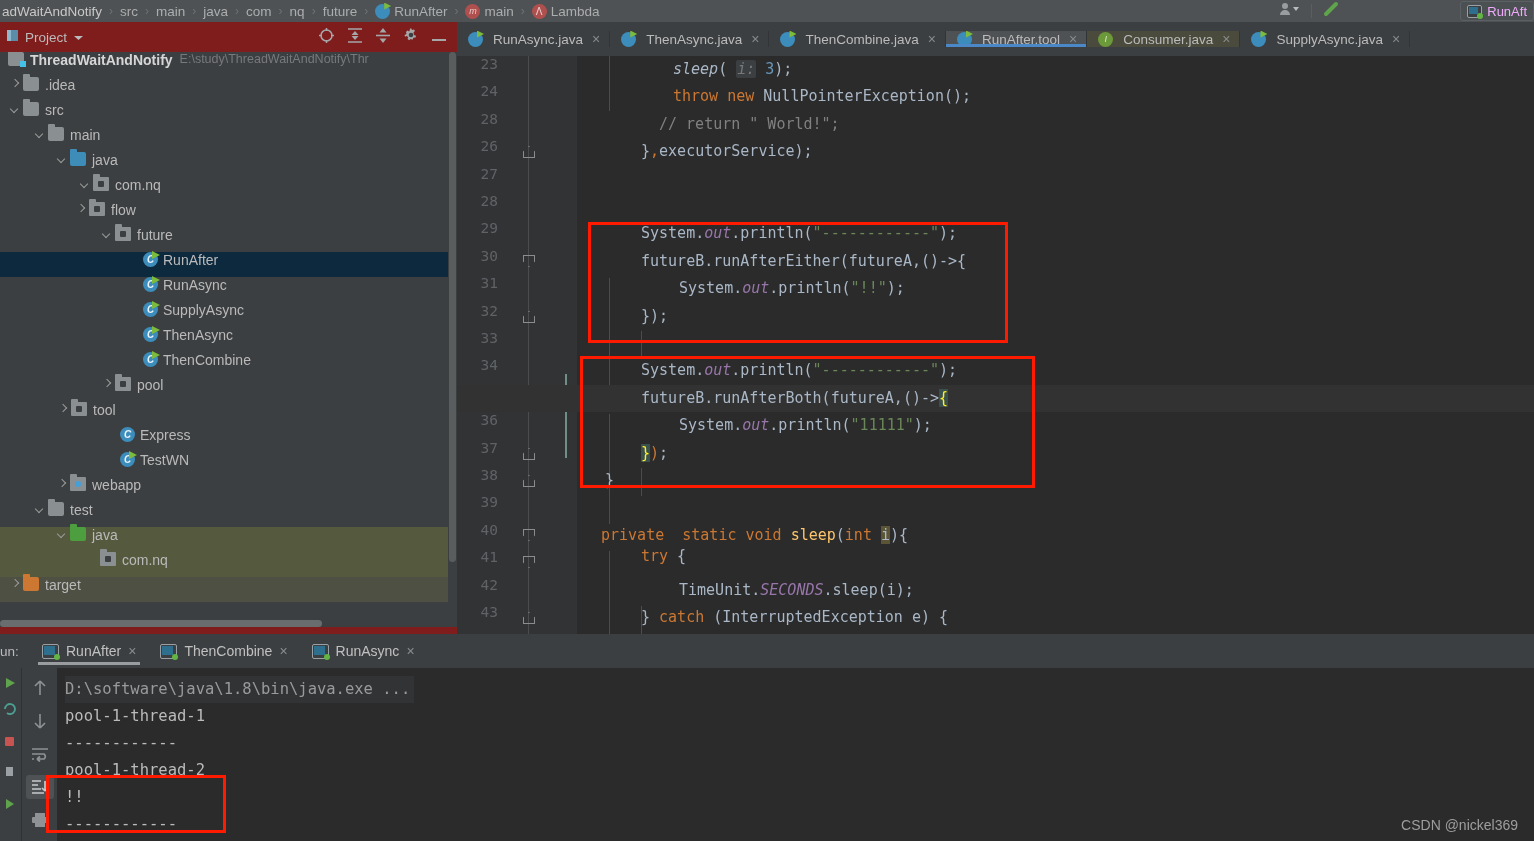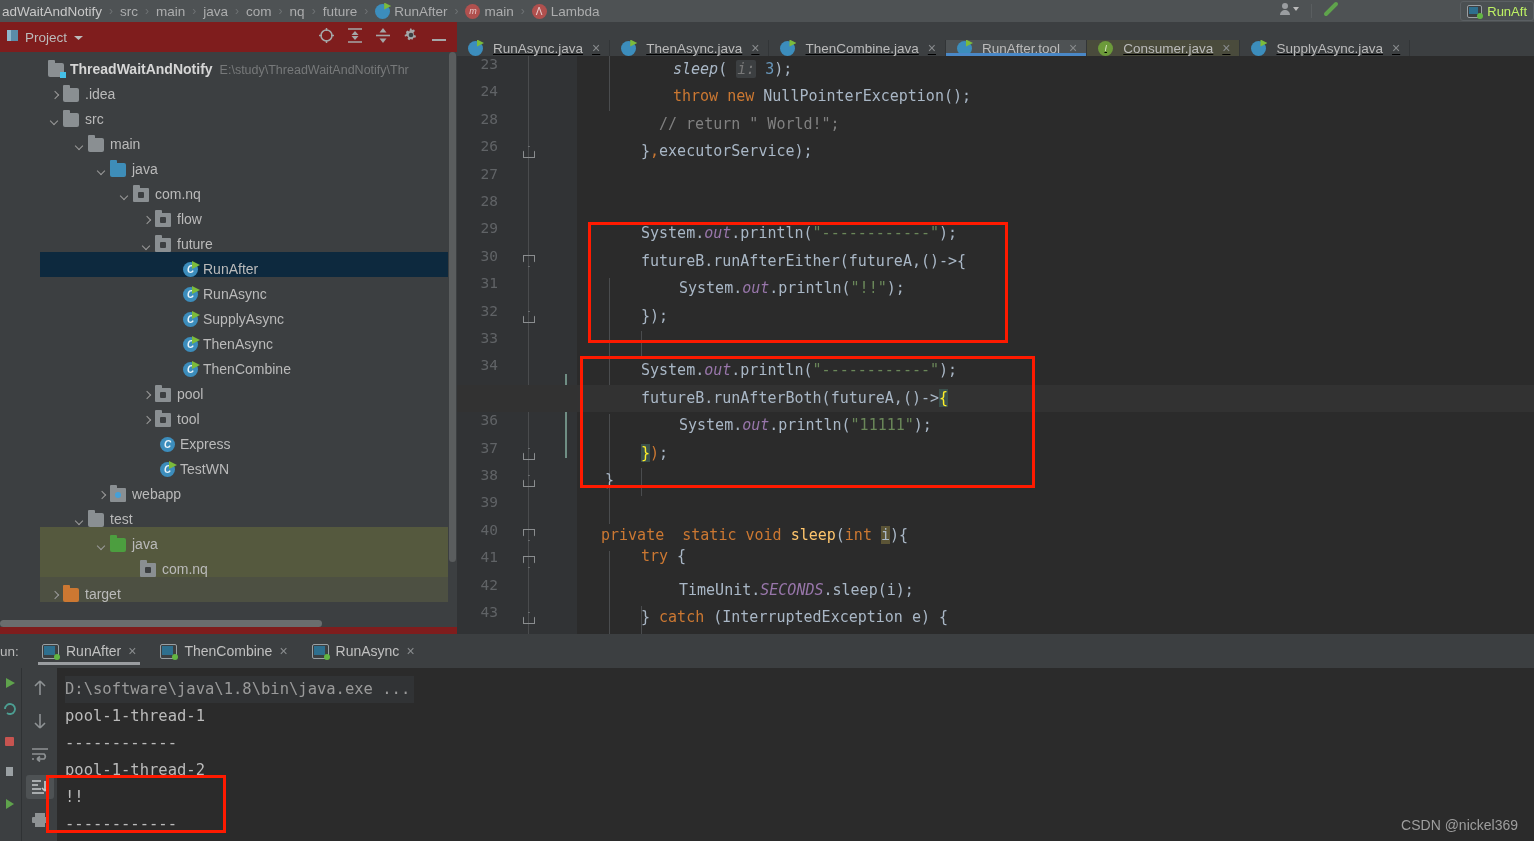--- a/index.html
+++ b/index.html
@@ -29,35 +29,35 @@
   .ico-iface{ border-radius:50%; background:#6C9A3A; color:#DDE8C8;
     font-size:9px; text-align:center; line-height:15px; font-style:italic; }
 
   #top-right-tools{ position:absolute; right:192px; top:0; height:22px;
     display:flex; align-items:center; gap:10px; }
   .tr-div{ width:1px; height:14px; background:#5A5E60; }
 
   #run-config-chip{ position:absolute; right:0; top:1px; height:20px;
     background:#4B5052; border:1px solid #5B6063; border-radius:3px;
     display:flex; align-items:center; padding:0 6px; gap:5px;
-    font-size:13px; color:#bef264; }
+    font-size:13px; color:#f0abfc; }
 
   
   #project-panel{ position:absolute; left:0; top:22px; width:457px; height:612px;
     background:#7f1d1d; }
   #project-header{ height:30px; display:flex; align-items:center; padding-left:6px;
     gap:6px; }
   #project-header .ph-title{ font-size:13.5px; color:#BBBBBB; }
   #project-header .ph-tools{ margin-left:auto; display:flex; align-items:center;
     gap:12px; padding-right:10px; }
 
   #project-tree{ position:absolute; left:0; top:30px; width:457px; height:575px;
     background:#3C3F41; overflow:hidden; font-size:14px; color:#BABABA; }
-  .tree-row{ height:25px; display:flex; align-items:flex-end; white-space:nowrap;
-    padding-right:6px;margin-left:40px; }
+  .tree-row{ height:25px; display:flex; align-items:flex-start; white-space:nowrap;
+    padding-right:6px; }
   .tree-row.sel{ background:#0D293E; }
   .tree-row.green{ background:#55593E; }
   .tree-row.greenish{ background:#4D5042; }
   .arrow{ width:13px; height:13px; flex:0 0 auto; position:relative;
     margin-right:2px; }
   .arrow.r::before{ content:""; position:absolute; left:4px; top:3px;
     width:5px; height:5px; border-right:1.6px solid #9A9A9A;
     border-bottom:1.6px solid #9A9A9A; transform:rotate(-45deg); }
   .arrow.d::before{ content:""; position:absolute; left:3px; top:4px;
     width:5px; height:5px; border-right:1.6px solid #9A9A9A;
@@ -109,22 +109,22 @@
   #tree-vscroll i{ position:absolute; left:1px; top:0; width:7px; height:510px;
     background:#5A5D5E; border-radius:4px; display:block; }
   #tree-hscroll{ position:absolute; left:0; bottom:0; width:449px; height:7px;
     background:#3C3F41; }
   #tree-hscroll i{ position:absolute; left:0; top:0; width:322px; height:7px;
     background:#6A6D6E; border-radius:4px; display:block; }
 
   
   #editor-area{ position:absolute; left:457px; top:22px; width:1077px; height:612px;
     background:#2B2B2B; }
-  #editor-tabs{ height:34px; background:#3C3F41; display:flex; align-items:flex-end;
-    overflow:hidden;text-decoration:underline; }
+  #editor-tabs{ height:34px; background:#3C3F41; display:flex; align-items:center;
+    overflow:hidden; }
   .etab{ display:flex; align-items:center; gap:6px; padding:0 9px 0 11px;
     font-size:13.5px; color:#BBBBBB; position:relative; white-space:nowrap;
     border-right:1px solid #323537; }
   .etab.active{ background:#4E5254; }
   .etab.active::after{ content:""; position:absolute; left:0; right:0; bottom:0;
     height:3px; background:#4A88C7; }
   .etab .x{ color:#888B8D; font-size:14px; margin-left:3px; }
 
   #code-wrap{ position:absolute; left:0; top:34px; width:1077px; height:578px;
     background:#2B2B2B; overflow:hidden; }
@@ -343,21 +343,21 @@
     <div class="tree-row" style="padding-left:55px">
       <span class="arrow d"></span>
       <span class="fico f-blue"></span>
       <span>java</span>
     </div>
     <div class="tree-row" style="padding-left:78px">
       <span class="arrow d"></span>
       <span class="fico f-pkg"></span>
       <span>com.nq</span>
     </div>
-    <div class="tree-row" style="padding-left:100px">
+    <div class="tree-row" style="padding-left:74px">
       <span class="arrow r"></span>
       <span class="fico f-pkg"></span>
       <span>flow</span>
     </div>
     <div class="tree-row" style="padding-left:100px">
       <span class="arrow d"></span>
       <span class="fico f-pkg"></span>
       <span>future</span>
     </div>
     <div class="tree-row sel" style="padding-left:143px">
@@ -388,21 +388,21 @@
       <span class="cls-ico run">
           <i class="cch">C</i>
         </span>
       <span>ThenCombine</span>
     </div>
     <div class="tree-row" style="padding-left:100px">
       <span class="arrow r"></span>
       <span class="fico f-pkg"></span>
       <span>pool</span>
     </div>
-    <div class="tree-row" style="padding-left:100px">
+    <div class="tree-row" style="padding-left:56px">
       <span class="arrow r"></span>
       <span class="fico f-pkg"></span>
       <span>tool</span>
     </div>
     <div class="tree-row" style="padding-left:120px">
       <span class="cls-ico">
           <i class="cch">C</i>
         </span>
       <span>Express</span>
     </div>

